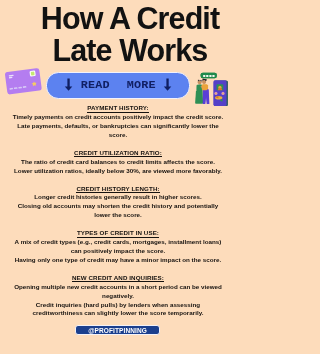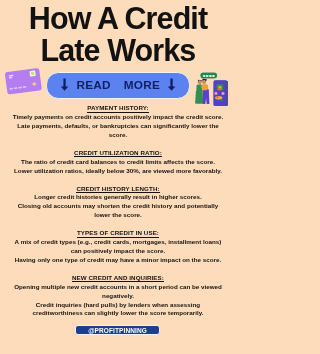--- a/index.html
+++ b/index.html
@@ -5,34 +5,35 @@
   html,body{margin:0;padding:0;}
   body{
     width:236px;height:354px;overflow:hidden;
     background:#fddcbb;
     font-family:"Liberation Sans", sans-serif;
   }
   .page{position:relative;width:236px;height:354px;overflow:hidden;}
 
   
   .headline{
-    position:absolute;left:0;top:1.6px;width:236px;text-align:center;
+    position:absolute;left:12px;top:1.6px;width:236px;text-align:center;
     font-weight:bold;font-size:30.5px;line-height:32.6px;color:#121212;
     letter-spacing:-0.9px;
   }
   .headline div{white-space:nowrap;}
 
   
   .cta{
     position:absolute;left:45.9px;top:71.8px;width:143.8px;height:27.3px;
     box-sizing:border-box;
     background:#5c82f0;border-radius:12.5px;
     border:1.1px solid #f3f2fb;
     display:flex;align-items:center;justify-content:center;
     color:#101f63;
+    font-family:Liberation Mono, monospace;
   }
   .cta .cta-label{
     font-weight:bold;font-size:11.8px;letter-spacing:0.2px;word-spacing:9.5px;
     margin:0 7.0px 0 8.0px;line-height:1;
   }
   .cta .arw{width:9px;height:13px;display:block;fill:#101f63;flex:0 0 auto;margin-top:-1.5px;}
 
   
   .sections{position:absolute;left:0;top:104.3px;width:236px;}
   .sec{text-align:center;}

